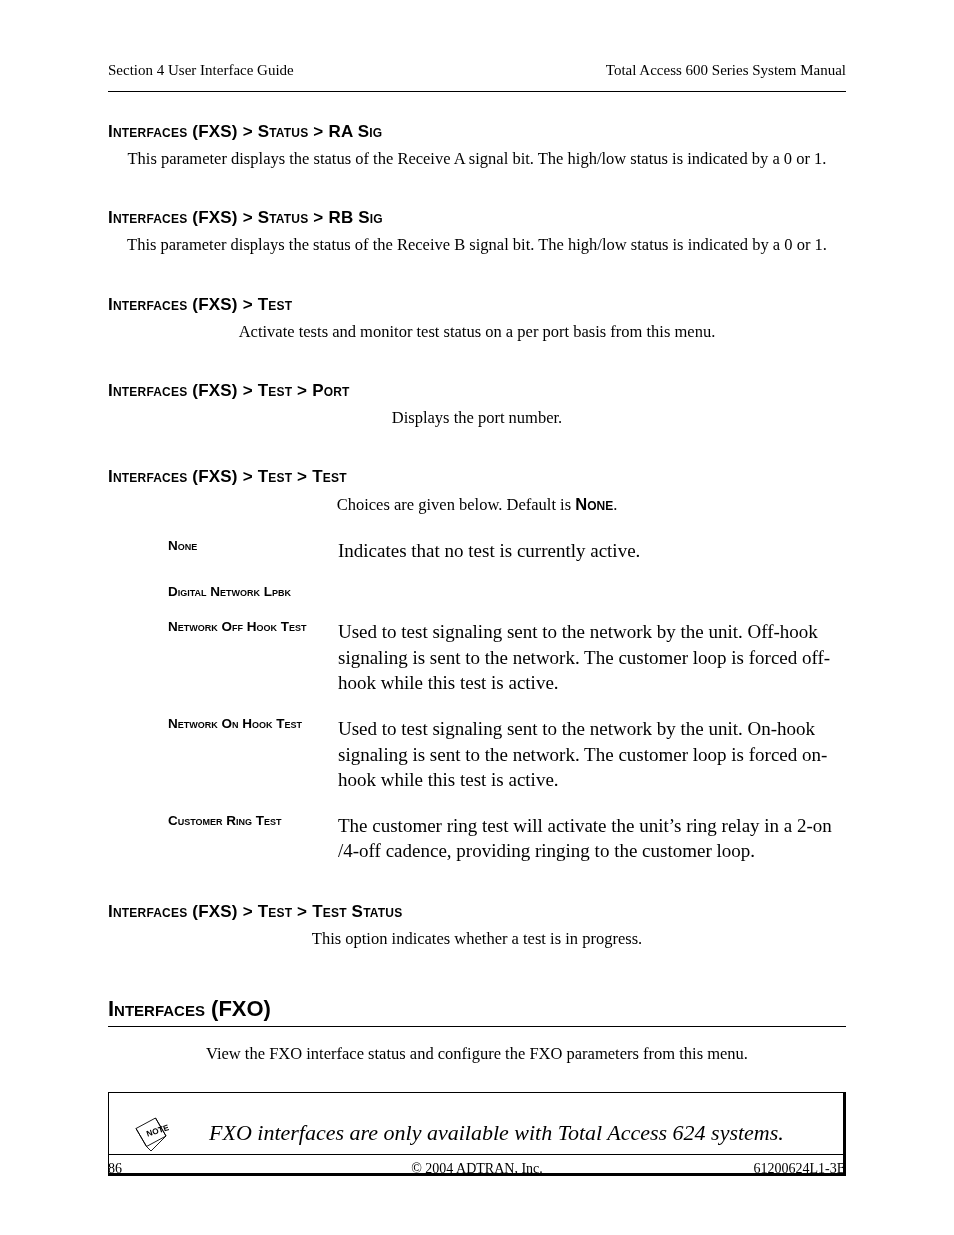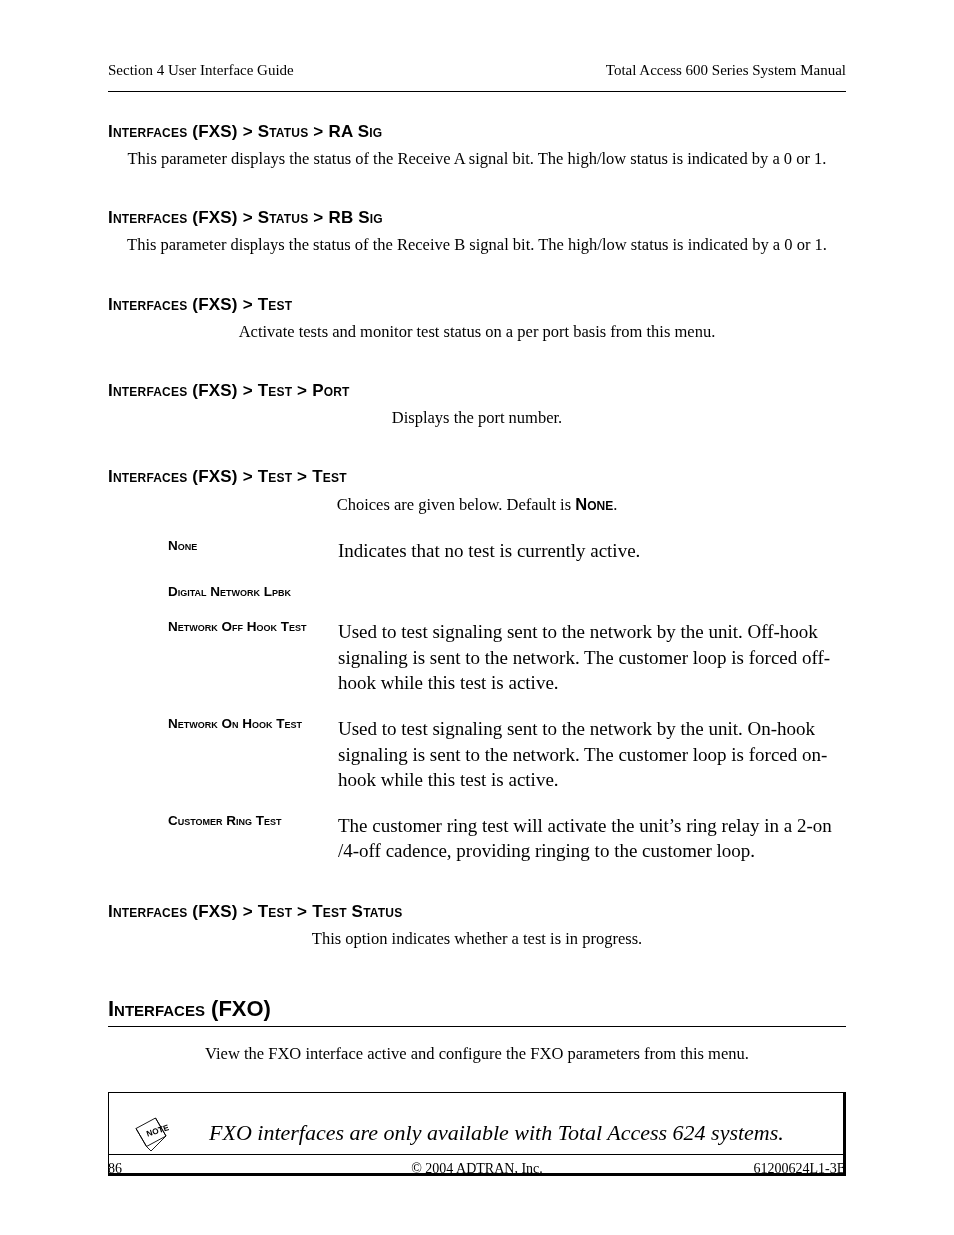--- a/index.html
+++ b/index.html
@@ -144,21 +144,21 @@
   <div class="defrow">
     <div class="defterm sc">Customer Ring Test</div>
     <div class="defdesc">The customer ring test will activate the unit’s ring relay in a 2-on /4-off cadence, providing ringing to the customer loop.</div>
   </div>
 </div>
 
 <h3 class="section-h sc">Interfaces (FXS) &gt; Test &gt; Test Status</h3>
 <p class="body">This option indicates whether a test is in progress.</p>
 
 <h2 class="big-h sc">Interfaces (FXO)</h2>
-<p class="body">View the FXO interface active and configure the FXO parameters from this menu.</p>
+<p class="body">View the FXO interface status and configure the FXO parameters from this menu.</p>
 
 <div class="note-box">
   <span class="note-icon">
     <svg viewBox="0 0 48 48" width="36" height="36">
       <g stroke="#000" stroke-width="1.2" fill="none">
         <path d="M4 18 L30 4 L44 28 L18 42 Z" fill="#fff"></path>
         <path d="M4 18 L18 42"></path>
         <path d="M30 4 L44 28"></path>
         <path d="M18 42 L24 48 L44 28"></path>
       </g>

